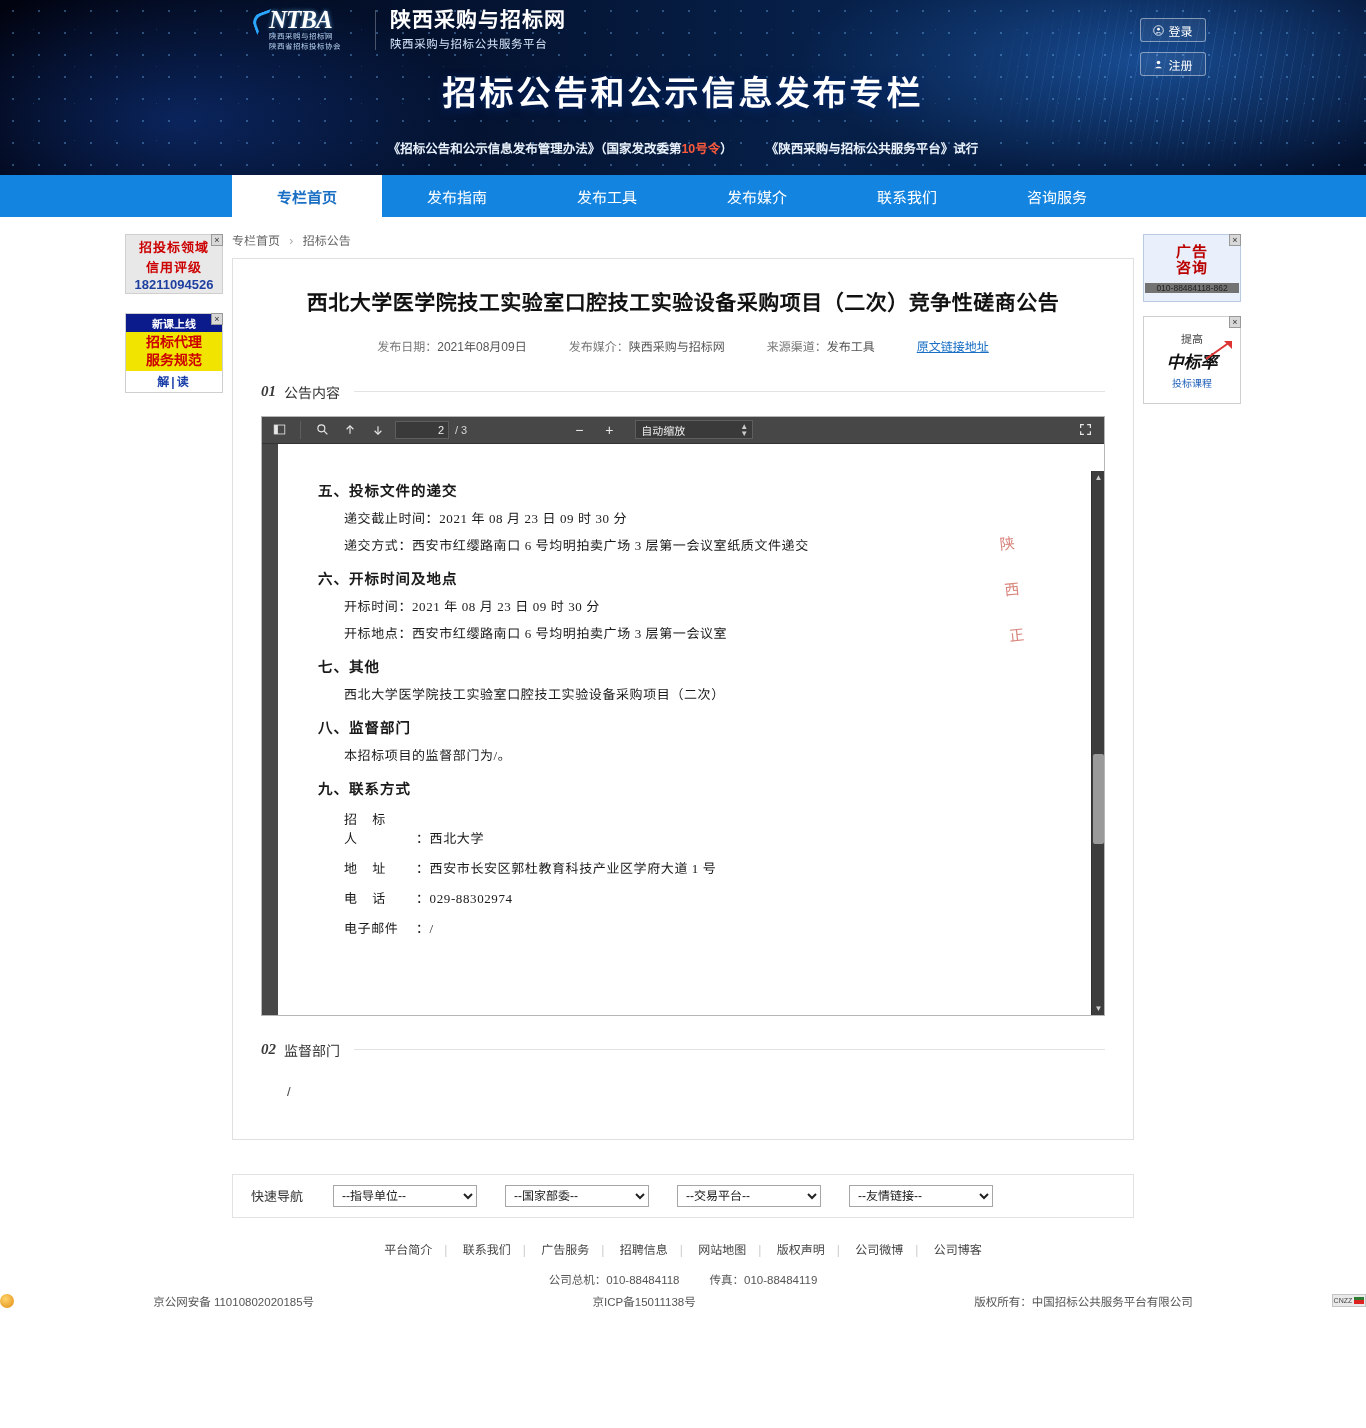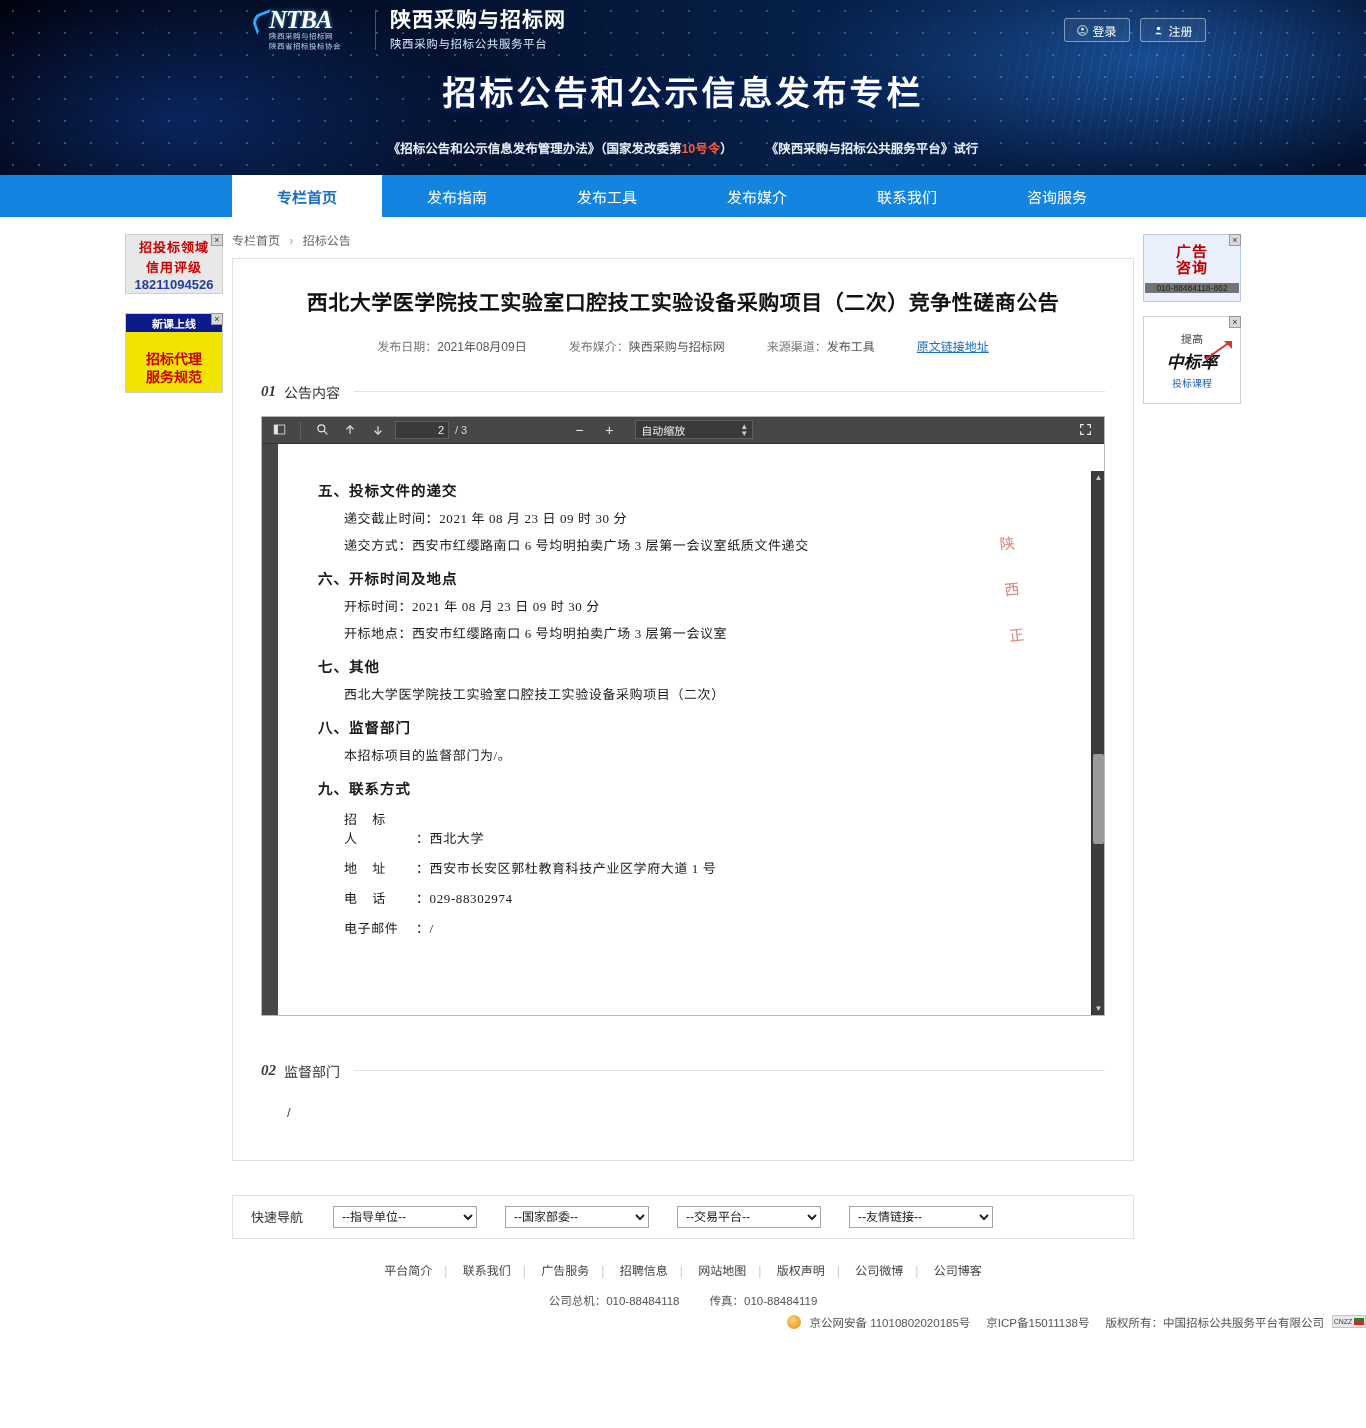--- a/index.html
+++ b/index.html
@@ -79,21 +79,21 @@
   }
   .logo-text-sub {
     font-size:11.5px; color:#d5e6fa; letter-spacing:.6px; margin-top:4px;
   }
   .logo-divider {
     width:1px; height:40px; background:rgba(255,255,255,.28); margin:0 4px;
   }
 
   .auth {
     position:absolute; right:160px; top:18px;
-    display:flex; gap:10px;
+    display:flex; gap:10px;flex-direction:column;
   }
   .auth-btn {
     width:66px; height:24px;
     border:1px solid rgba(255,255,255,.45);
     border-radius:3px;
     color:#fff; font-size:12px;
     display:flex; align-items:center; justify-content:center; gap:4px;
     background: rgba(255,255,255,.06);
     cursor:pointer;
   }
@@ -164,21 +164,21 @@
   .ad2-box {
     width:98px; height:80px; background:#fff;
     border:1px solid #cfcfcf; overflow:hidden;
   }
   .ad2-top {
     background:#0b1b8c; color:#fff; font-size:11px; font-weight:bold;
     text-align:center; padding:1px 0;
   }
   .ad2-mid {
     background:#f1e400; color:#c00; font-weight:bold; font-size:14px;
-    text-align:center; line-height:1.25; padding:19px 0;
+    text-align:center; line-height:1.25; padding:2px 0;
   }
   .ad2-bot {
     background:#fff; color:#1b3fa8; font-weight:bold; font-size:12px;
     text-align:center; padding:1px 0; letter-spacing:2px;
   }
 
   .ad3 { right:125px; top:17px; }
   .ad3-box {
     width:98px; height:68px; background:#e9f0fb; border:1px solid #b9c9e2;
     display:flex; flex-direction:column; align-items:center; justify-content:center;
@@ -341,21 +341,21 @@
   .footer-links {
     font-size:12px; color:#444; margin-bottom:14px;
   }
   .footer-links a { color:#444; text-decoration:none; }
   .footer-links .bar { color:#ccc; margin:0 12px; }
   .footer-line {
     font-size:11.5px; color:#555; margin:4px 0;
   }
   .footer-line .gapl { display:inline-block; width:30px; }
   .footer-row {
-    display:flex; align-items:center; justify-content:flex-end; gap:8px;
+    display:flex; align-items:center; justify-content:space-between; gap:8px;
     font-size:11.5px; color:#555; margin-top:6px;
   }
   .badge-police {
     width:14px; height:14px; border-radius:50%;
     background:radial-gradient(circle at 40% 35%, #ffd36b, #e08c12);
     display:inline-block;
   }
   .badge-cnzz {
     width:34px; height:13px; background:#e9e9e9; border:1px solid #c5c5c5;
     font-size:7px; color:#444; display:inline-flex; align-items:center; justify-content:center;
@@ -600,21 +600,21 @@
           </div>
 
           <div class="pdf-scrollbar">
             <div class="pdf-scroll-up">▲</div>
             <div class="pdf-scroll-thumb"></div>
             <div class="pdf-scroll-down" style="position:absolute;bottom:0;left:0;">▼</div>
           </div>
         </div>
       </div>
 
-      <div class="section-head" style="margin-top:39px">
+      <div class="section-head" style="margin-top:18px">
         <span class="section-num">02</span>
         <span class="section-name">监督部门</span>
         <span class="section-line"></span>
       </div>
       <div class="sec02-body">/</div>
 
     </div>
   </div>
 
   <div class="quicknav-wrap">

